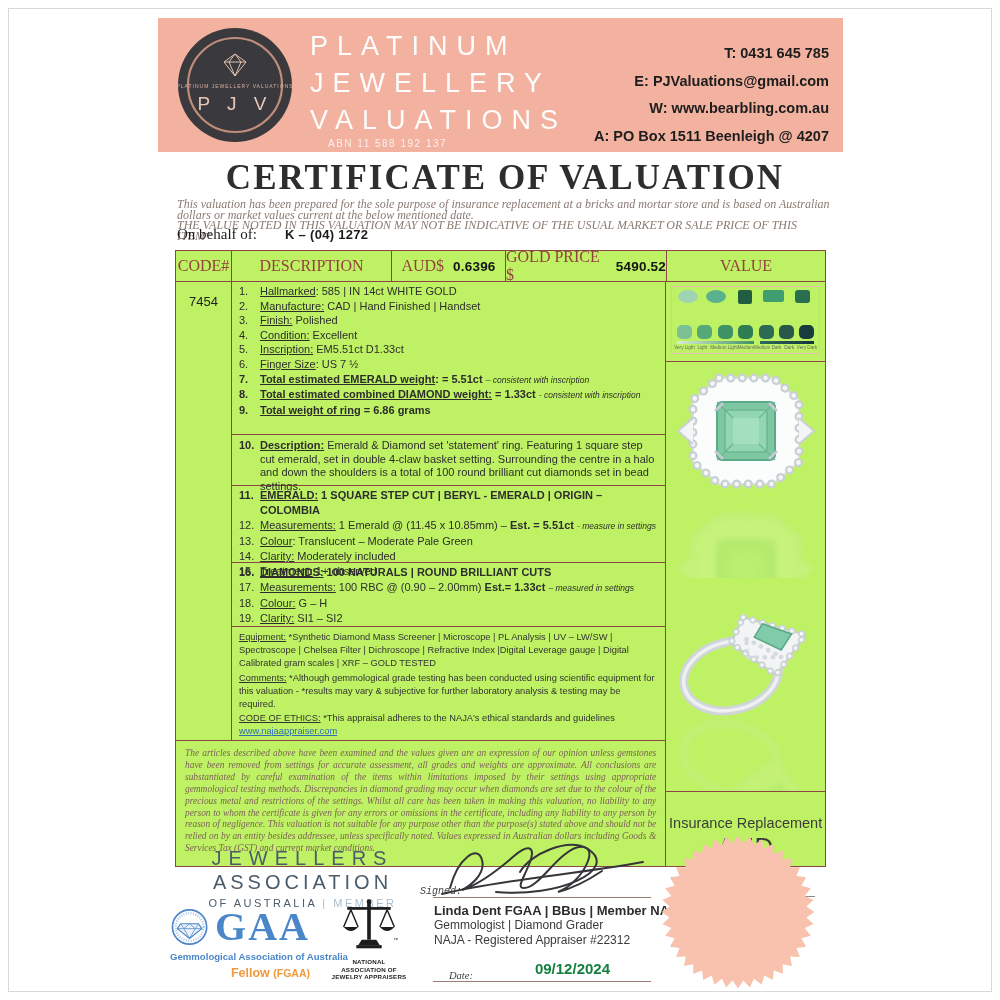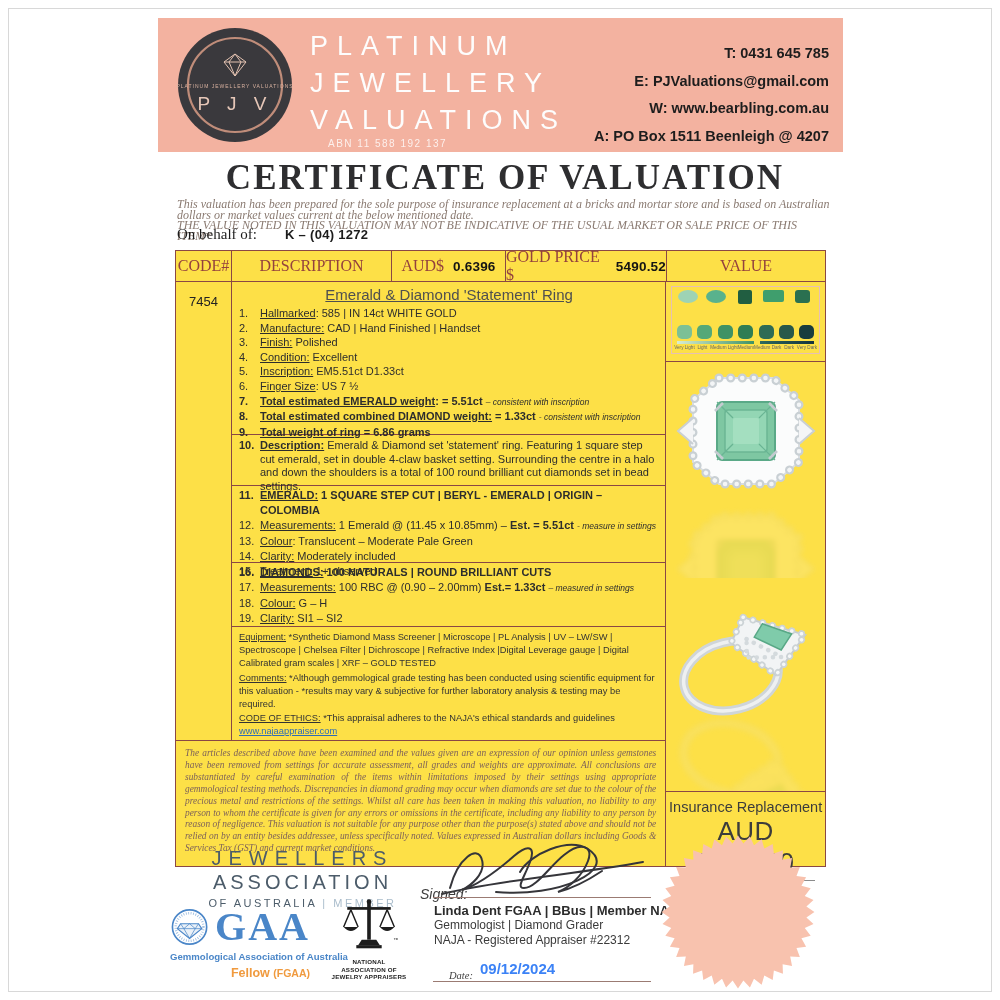--- a/index.html
+++ b/index.html
@@ -17,21 +17,21 @@
 
   
   .cert-title{position:absolute;left:175px;top:158px;width:660px;text-align:center;
       font-family:"Liberation Serif",serif;font-weight:700;font-size:35px;letter-spacing:2px;color:#2e2e30;}
   .disc{position:absolute;left:177px;top:199px;width:656px;
       font-family:"Liberation Serif",serif;font-style:italic;font-size:12px;line-height:10.5px;color:#8a7a71;}
   .behalf{position:absolute;left:177px;top:226px;font-family:"Liberation Serif",serif;font-size:15px;color:#1c1c1c;}
   .behalf b{font-family:"Liberation Sans",sans-serif;font-size:13px;font-weight:700;margin-left:28px;letter-spacing:.3px;}
 
   
-  .tbl{position:absolute;left:175px;top:250px;width:651px;border:1.5px solid #8a4844;box-sizing:border-box;background:#fde047;}
+  .tbl{position:absolute;left:175px;top:250px;width:651px;border:1.5px solid #8a4844;box-sizing:border-box;background:#bef264;}
   .hrow{display:flex;height:30px;border-bottom:1.5px solid #8a4844;
         font-family:"Liberation Serif",serif;color:#94413d;font-size:16px;align-items:center;}
   .hc{box-sizing:border-box;height:100%;display:flex;align-items:center;justify-content:center;border-right:1.2px solid #8a4844;}
   .hc:last-child{border-right:none;}
   .hval{font-family:"Liberation Sans",sans-serif;color:#141414;font-weight:700;font-size:13.5px;margin-left:9px;letter-spacing:.2px;text-align:right;}
   .brow{display:flex;}
   .lstack{width:490px;display:flex;flex-direction:column;box-sizing:border-box;}
   .mainrow{display:flex;height:458px;}
   .codecol{width:56px;border-right:1.2px solid #8a4844;box-sizing:border-box;text-align:center;
            padding-top:12px;font-size:13px;font-weight:400;color:#222;}
@@ -60,50 +60,50 @@
   .chartbox{border:1px solid #e6c0b4;height:68px;box-sizing:border-box;padding:3px 2px 0 2px;}
   .strow{display:flex;justify-content:space-around;align-items:flex-start;}
   .stw{text-align:center;}
   .mini{height:1.4px;background:#bdbdbd;margin:1px 3px 0 3px;}
   .strow2{display:flex;justify-content:space-around;margin-top:3px;}
   .gbars{display:flex;gap:6px;margin:2px 3px 0 3px;}
   .glabels{display:flex;margin:1px 0 0 0;}
   .glabels span{flex:1;text-align:center;font-size:4.6px;color:#666;white-space:nowrap;}
   .photos{flex:1;display:flex;flex-direction:column;align-items:center;}
   .inscell{height:75px;border-top:1.2px solid #8a4844;box-sizing:border-box;text-align:center;color:#3c3c3c;}
-  .inslabel{font-size:14.5px;margin-top:7px;}
+  .inslabel{font-size:14.5px;margin-top:23px;}
   .insamount{font-size:26px;letter-spacing:.5px;margin-top:1px;}
   .insdiv{height:1px;background:#8b8b8b;margin:2px 10px 0 10px;}
   .inswords{font-size:9.5px;margin-top:2px;}
 
   
   .jaa{position:absolute;left:185px;top:846px;width:235px;text-align:center;color:#4c5c6a;}
   .jaa .l1{font-size:20px;letter-spacing:7px;line-height:24px;}
   .jaa .l2{font-size:20px;letter-spacing:4px;line-height:24px;}
   .jaa .l3{font-size:11px;letter-spacing:2.5px;margin-top:3px;}
   .jaa .member{color:#a9bccb;}
   .gaa{position:absolute;left:170px;top:905px;width:140px;}
   .gaa-top{display:flex;align-items:center;}
   .gaa-acr{font-family:"Liberation Serif",serif;font-weight:700;font-size:40px;color:#4a86c8;letter-spacing:2px;line-height:40px;}
   .gaa-name{font-size:9.6px;font-weight:700;color:#4a86c8;margin-top:2px;white-space:nowrap;}
   .gaa-fellow{font-size:12.5px;font-weight:700;color:#f09a3e;text-align:right;margin-top:4px;}
   .fgaa{font-size:10.5px;}
   .naja{position:absolute;left:330px;top:898px;width:78px;text-align:center;}
   .naja-name{font-size:6.2px;font-weight:700;color:#1d1d1d;line-height:7.5px;margin-top:2px;letter-spacing:.2px;}
   .signwrap{position:absolute;left:420px;top:840px;width:235px;}
   .signline{position:absolute;left:13px;top:57px;width:218px;border-bottom:1.2px solid #9b7b73;}
-  .signlabel{position:absolute;left:0;top:46px;font-family:Liberation Sans, sans-serif;font-style:italic;font-size:14px;color:#3e3e3e;}
+  .signlabel{position:absolute;left:0;top:46px;font-family:Liberation Mono, monospace;font-style:italic;font-size:10px;color:#3e3e3e;}
   .sig{position:absolute;left:18px;top:-4px;}
   .namebik{position:absolute;left:434px;top:903px;width:260px;color:#2c2c2c;}
   .namebik .nm{font-size:13px;font-weight:700;line-height:15px;}
   .namebik .rl{font-size:12px;line-height:15px;color:#3a3a3a;}
   .datewrap{position:absolute;left:420px;top:955px;width:235px;height:32px;}
   .dateline{position:absolute;left:13px;top:26px;width:218px;border-bottom:1.2px solid #9b7b73;}
   .datelabel{position:absolute;left:0;top:15px;font-family:"Liberation Serif",serif;font-style:italic;font-size:10.5px;color:#3e3e3e;margin-left:29px;}
-  .dateval{position:absolute;left:60px;top:5px;width:130px;text-align:left;font-size:15px;font-weight:700;color:#3b82f6;}
+  .dateval{position:absolute;left:60px;top:5px;width:130px;text-align:right;font-size:15px;font-weight:700;color:#15803d;}
   .seal{position:absolute;left:660px;top:834px;}
 </style>
 </head>
 <body>
 
 <div class="page">
   <div class="frame"></div>
 
   <div class="band">
     <div class="logo">
@@ -155,21 +155,20 @@
       </div>
       <div class="hc" style="flex:1">VALUE</div>
     </div>
 
     <div class="brow">
       <div class="lstack">
         <div class="mainrow">
           <div class="codecol">7454</div>
           <div class="midcol">
             <div class="mcell" style="height:153px">
-              <div class="item-title">Emerald &amp; Diamond 'Statement' Ring</div>
               <div>
                   <div class="item">
                     <span class="inum">1.</span>
                     <span class="ibody"><span class="sg-lab">Hallmarked</span><span class="sg-txt">: 585 | IN 14ct WHITE GOLD</span></span>
                   </div>
                   <div class="item">
                     <span class="inum">2.</span>
                     <span class="ibody"><span class="sg-lab">Manufacture:</span><span class="sg-txt"> CAD | Hand Finished | Handset</span></span>
                   </div>
                   <div class="item">

